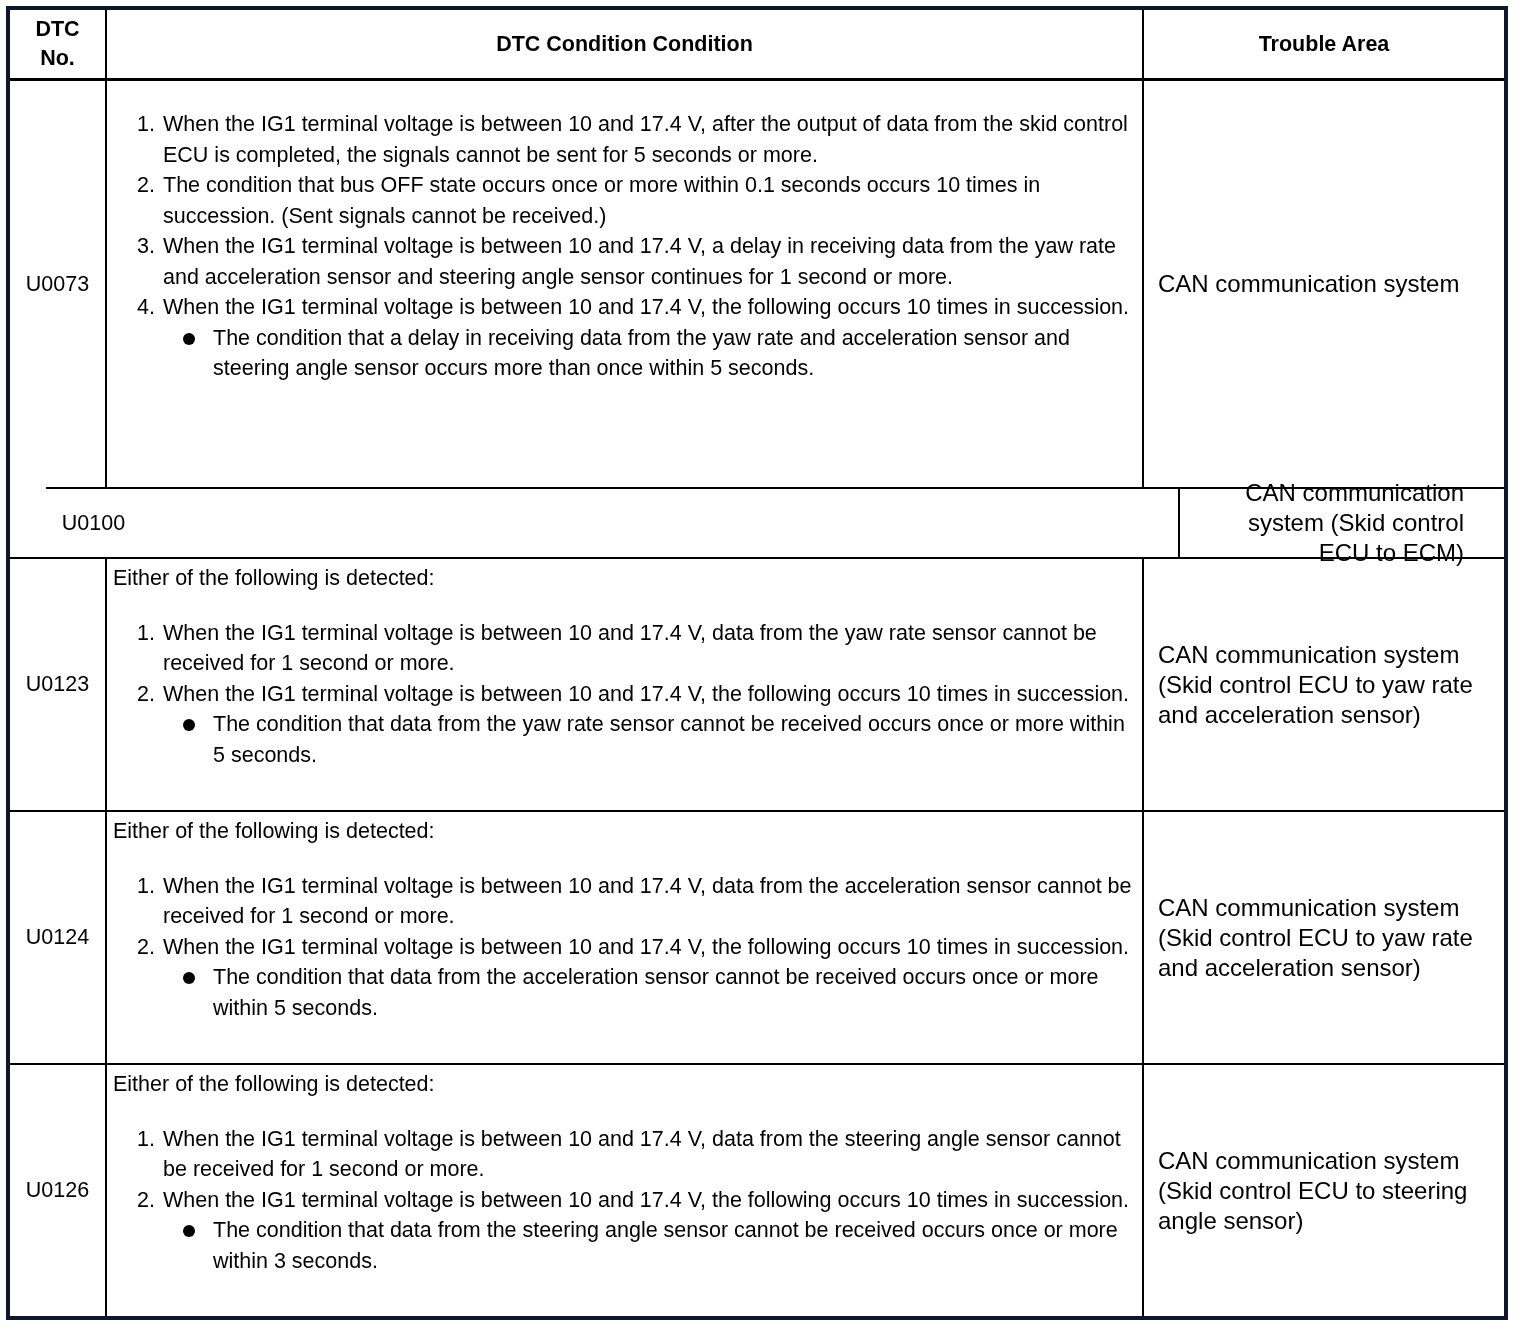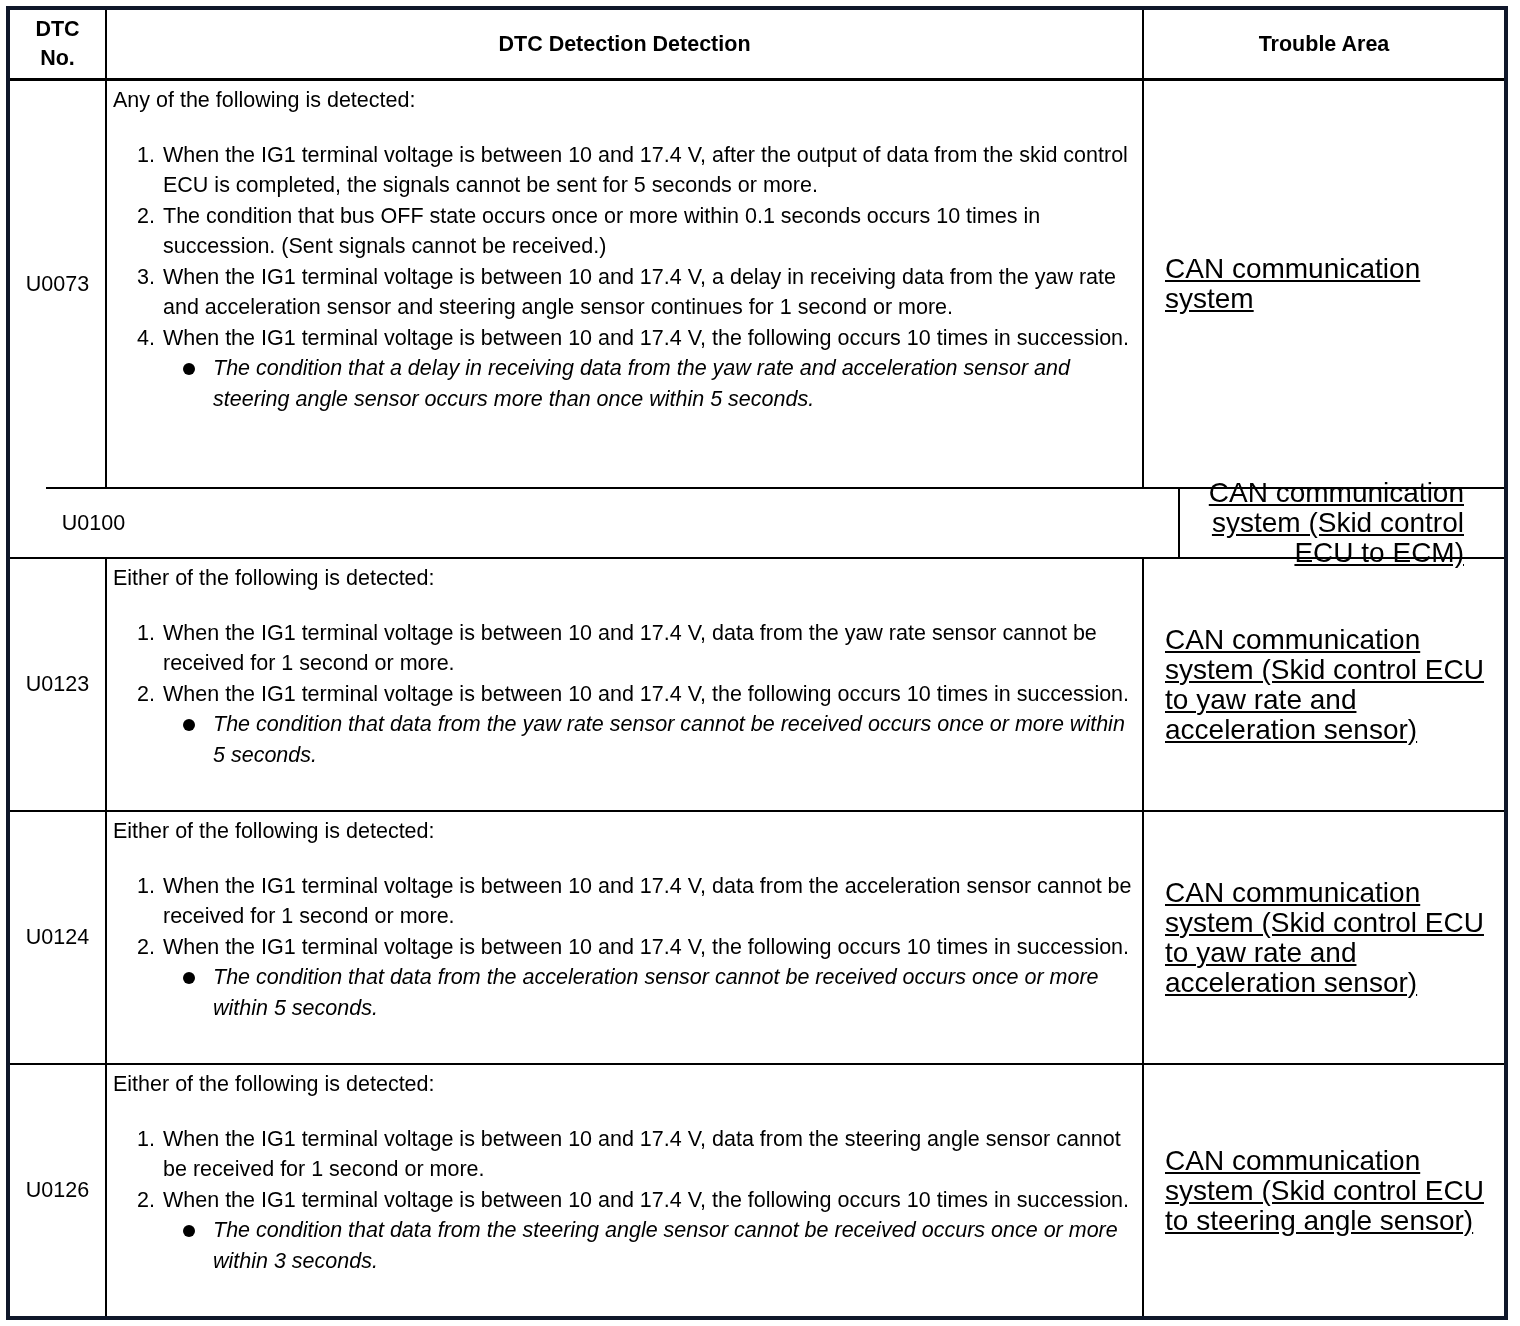--- a/index.html
+++ b/index.html
@@ -7,52 +7,51 @@
   .tbl { position:absolute; left:6px; top:6px; width:1502px; height:1314px; border:4px solid #0f172a; box-sizing:border-box; }
   .row { position:absolute; left:0; right:0; box-sizing:border-box; }
   .row.sep { border-top:2px solid #000; }
   .row.hdrsep { border-top:3px solid #000; }
   .cell { position:absolute; top:0; bottom:0; box-sizing:border-box; }
   .c1 { left:0; width:95px; }
   .c2 { left:95px; width:1037px; border-left:2px solid #000; }
   .c3 { left:1132px; right:0; border-left:2px solid #000; }
   .hdr { font-weight:bold; font-size:21.5px; display:flex; align-items:center; justify-content:center; text-align:center; line-height:29px; }
   .code { font-size:21.5px; display:flex; align-items:center; justify-content:center; }
-  .area { font-size:28px; line-height:30px; display:flex; align-items:center; padding-left:21px;text-decoration:underline; }
+  .area { font-size:24px; line-height:30px; display:flex; align-items:center; padding-left:14px; }
   .cond { font-size:21.5px; line-height:30.5px; padding:4px 4px 0 6px; }
   .intro { margin:0; }
   .gap { height:24px; }
   .item { display:flex; }
   .num { width:50px; text-align:right; padding-right:8px; box-sizing:border-box; flex:none; }
   .itext { flex:1; }
-  .sub { display:flex; padding-left:64px;font-style:italic; }
+  .sub { display:flex; padding-left:64px; }
   .bullet { width:36px; flex:none; display:flex; align-items:flex-start; justify-content:flex-start; padding-top:10px; }
   .dot { width:12px; height:12px; border-radius:50%; background:#000; margin-left:6px; }
   .stext { flex:1; }
 </style>
 </head>
 <body>
 
 <div class="tbl">
 
   <div class="row" style="top:0;height:68px;">
     <div class="cell c1 hdr">
       <div>
           <div>DTC</div>
           <div>No.</div>
         </div>
     </div>
-    <div class="cell c2 hdr">DTC Detection Detection</div>
+    <div class="cell c2 hdr">DTC Condition Condition</div>
     <div class="cell c3 hdr">Trouble Area</div>
   </div>
 
   <div class="row hdrsep" style="top:68px;height:409px;">
     <div class="cell c1 code">U0073</div>
     <div class="cell c2 cond">
-      <div class="intro">Any of the following is detected:</div>
       <div class="gap"></div>
       <div class="item">
           <span class="num">1.</span>
           <span class="itext">When the IG1 terminal voltage is between 10 and 17.4 V, after the output of data from the skid control ECU is completed, the signals cannot be sent for 5 seconds or more.</span>
         </div>
       <div class="item">
           <span class="num">2.</span>
           <span class="itext">The condition that bus OFF state occurs once or more within 0.1 seconds occurs 10 times in succession. (Sent signals cannot be received.)</span>
         </div>
       <div class="item">

